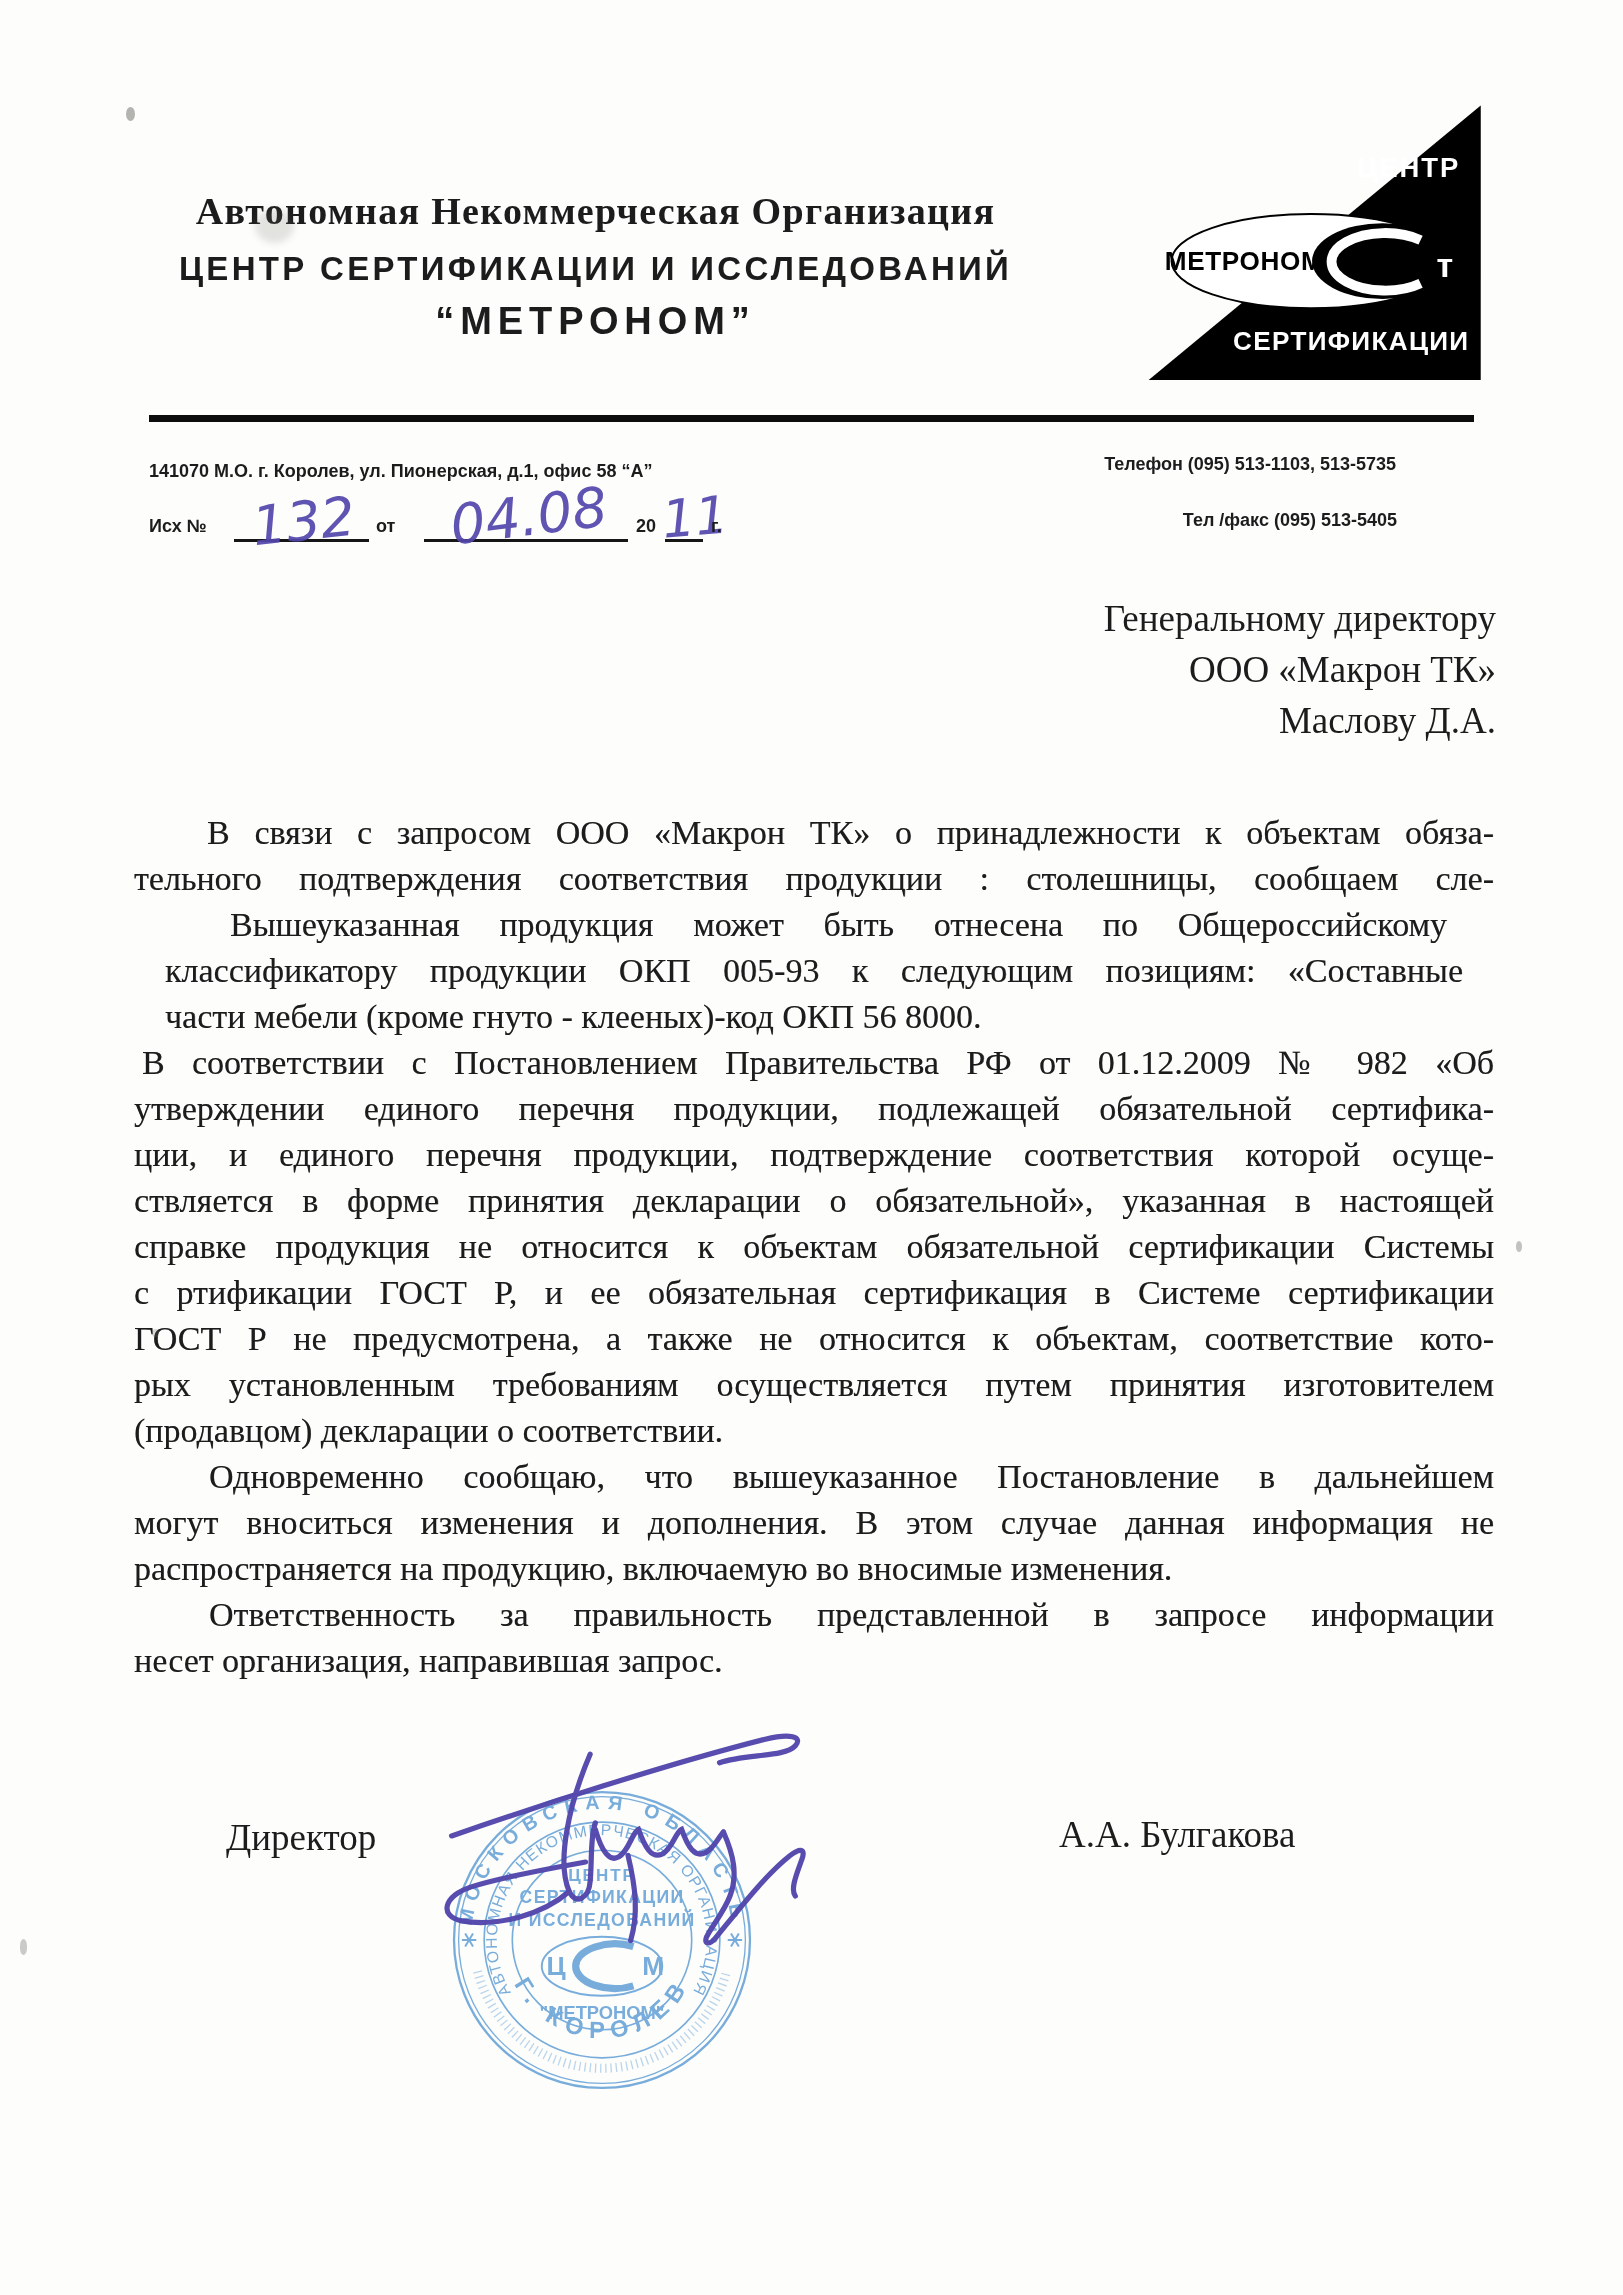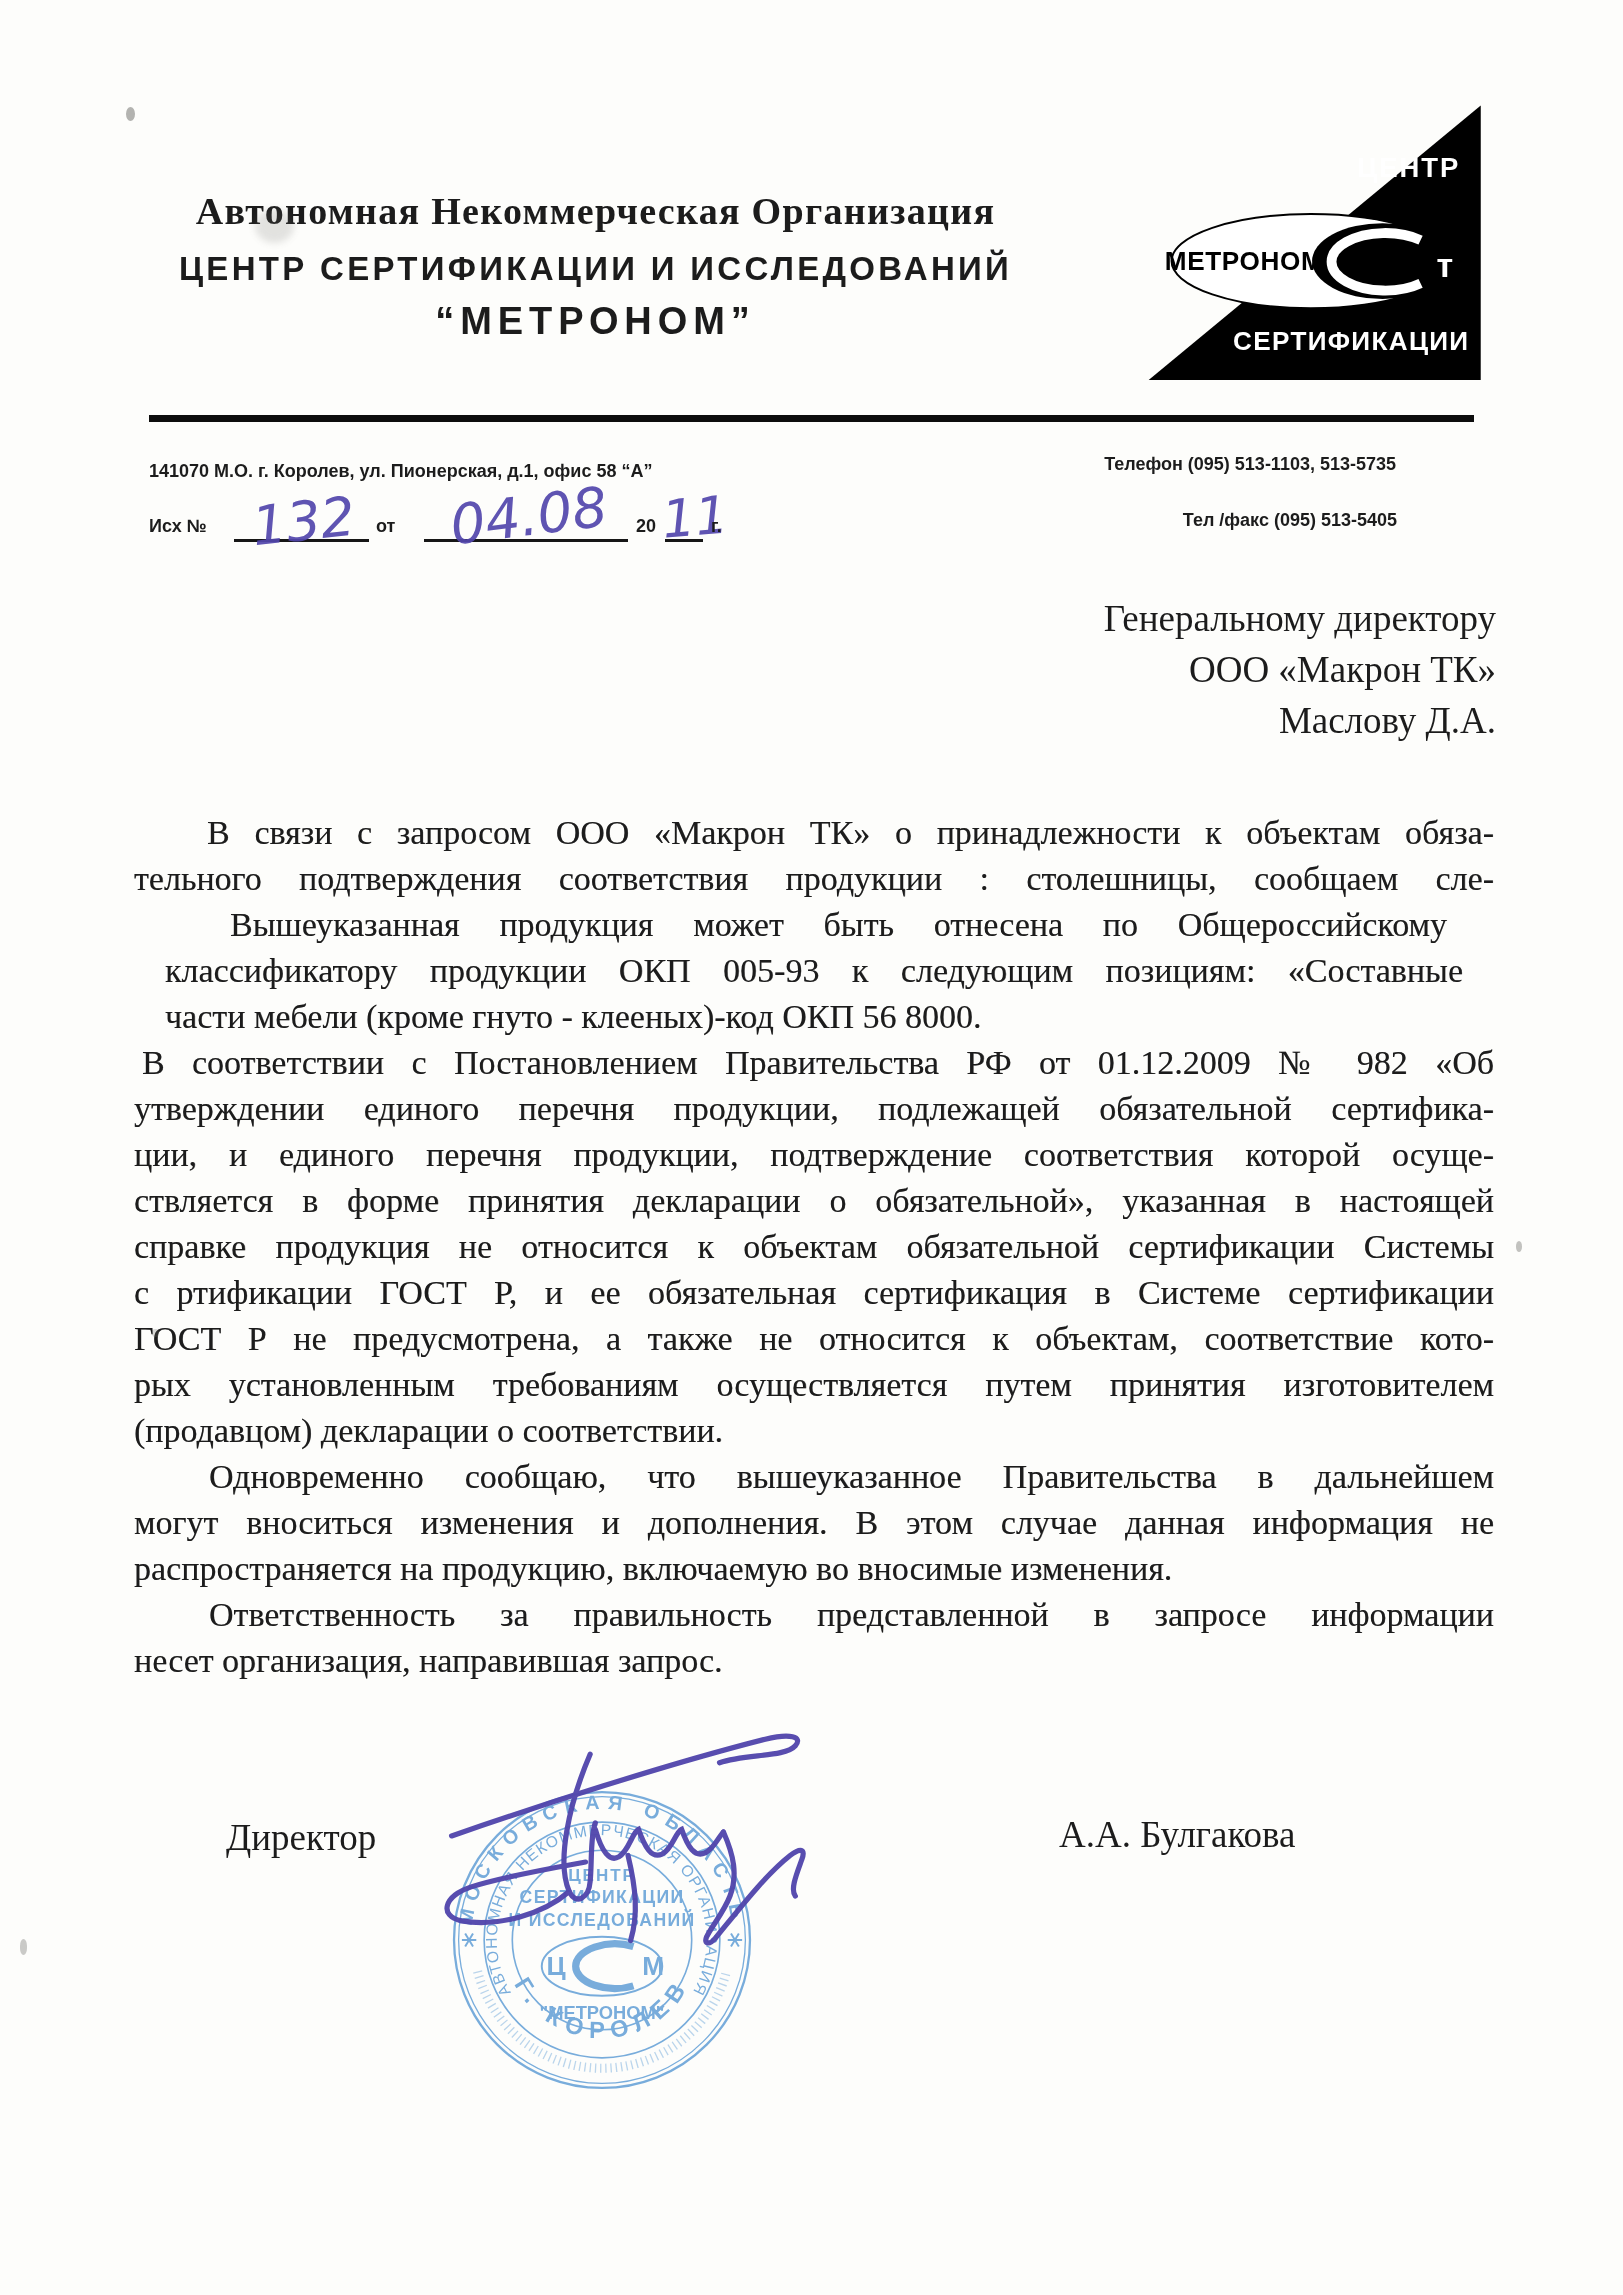--- a/index.html
+++ b/index.html
@@ -96,21 +96,21 @@
       <div class="bline bend" style="margin-left: 31px; margin-right: 34px;">части мебели (кроме гнуто - клееных)-код ОКП 56 8000.</div>
       <div class="bline" style="text-indent: 7.9px;">В соответствии с Постановлением Правительства РФ от 01.12.2009 № 982 «Об</div>
       <div class="bline">утверждении единого перечня продукции, подлежащей обязательной сертифика-</div>
       <div class="bline">ции, и единого перечня продукции, подтверждение соответствия которой осуще-</div>
       <div class="bline">ствляется в форме принятия декларации о обязательной», указанная в настоящей</div>
       <div class="bline">справке продукция не относится к объектам обязательной сертификации Системы</div>
       <div class="bline">с ртификации ГОСТ Р, и ее обязательная сертификация в Системе сертификации</div>
       <div class="bline">ГОСТ Р не предусмотрена, а также не относится к объектам, соответствие кото-</div>
       <div class="bline">рых установленным требованиям осуществляется путем принятия изготовителем</div>
       <div class="bline bend">(продавцом) декларации о соответствии.</div>
-      <div class="bline" style="text-indent: 75px;">Одновременно сообщаю, что вышеуказанное Правительства  в дальнейшем</div>
+      <div class="bline" style="text-indent: 75px;">Одновременно сообщаю, что вышеуказанное Постановление  в дальнейшем</div>
       <div class="bline">могут вноситься изменения и дополнения. В этом случае данная информация  не</div>
       <div class="bline bend">распространяется на продукцию, включаемую во вносимые изменения.</div>
       <div class="bline" style="text-indent: 75px;">Ответственность за правильность представленной в запросе информации</div>
       <div class="bline bend">несет организация, направившая запрос.</div>
     </div>
 
   <div class="abs stamp-wrap" style="color: rgb(91, 155, 213);">
     <svg width="330" height="330" viewBox="0 0 504 504">
       <defs>
         <path id="tpOuter" d="M 52 252 A 200 200 0 0 1 452 252" fill="none"></path>

